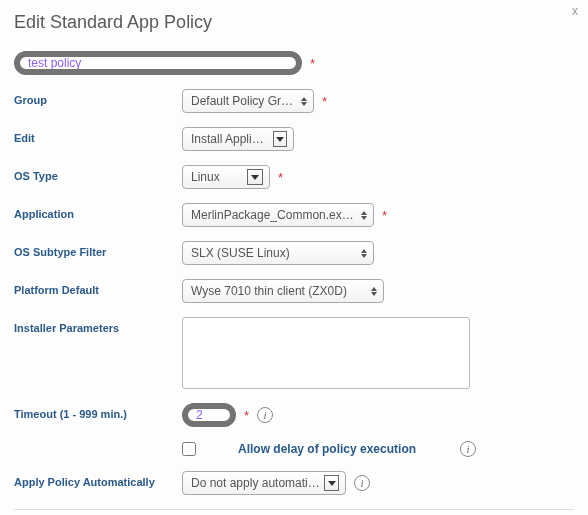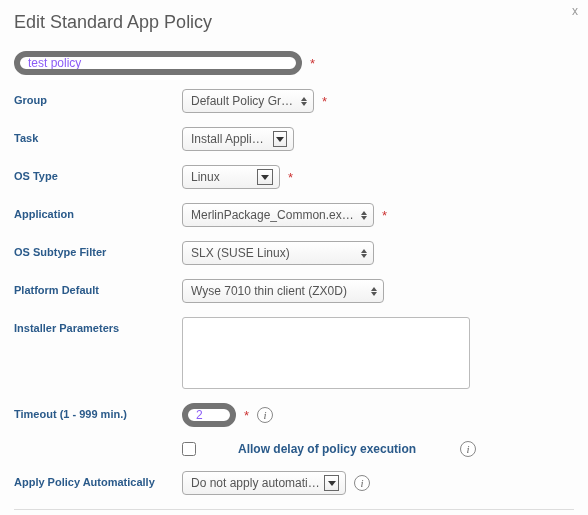--- a/index.html
+++ b/index.html
@@ -69,21 +69,21 @@
   font-size: 12px;
   color: #555;
   cursor: pointer;
 }
 .select-box .sel-text {
   white-space: nowrap;
   overflow: hidden;
   text-overflow: ellipsis;
 }
 .select-box.sel-128 { width: 132px; }
-.select-box.sel-85  { width: 98px; }
+.select-box.sel-85  { width: 88px; }
 .select-box.sel-180 { width: 192px; }
 .select-box.sel-170 { width: 192px; gap: 16px; }
 .select-box.sel-200 { width: 202px; }
 .select-box.sel-160 { width: 164px; }
 .req {
   color: #c33;
   margin-left: 8px;
   font-size: 13px;
 }
 .textarea-input {
@@ -191,21 +191,21 @@
         <span class="caret-wrap">
             <span class="caret-up"></span>
             <span class="caret-down"></span>
           </span>
       </div>
       <span class="req">*</span>
     </div>
   </div>
 
   <div class="form-row">
-    <div class="form-label">Task</div>
+    <div class="form-label">Edit</div>
     <div class="form-control-cell">
       <div class="select-box" style="width:112px;">
         <span class="sel-text">Install Application</span>
         <span class="caret-boxed">
             <span class="tri"></span>
           </span>
       </div>
     </div>
   </div>
 

